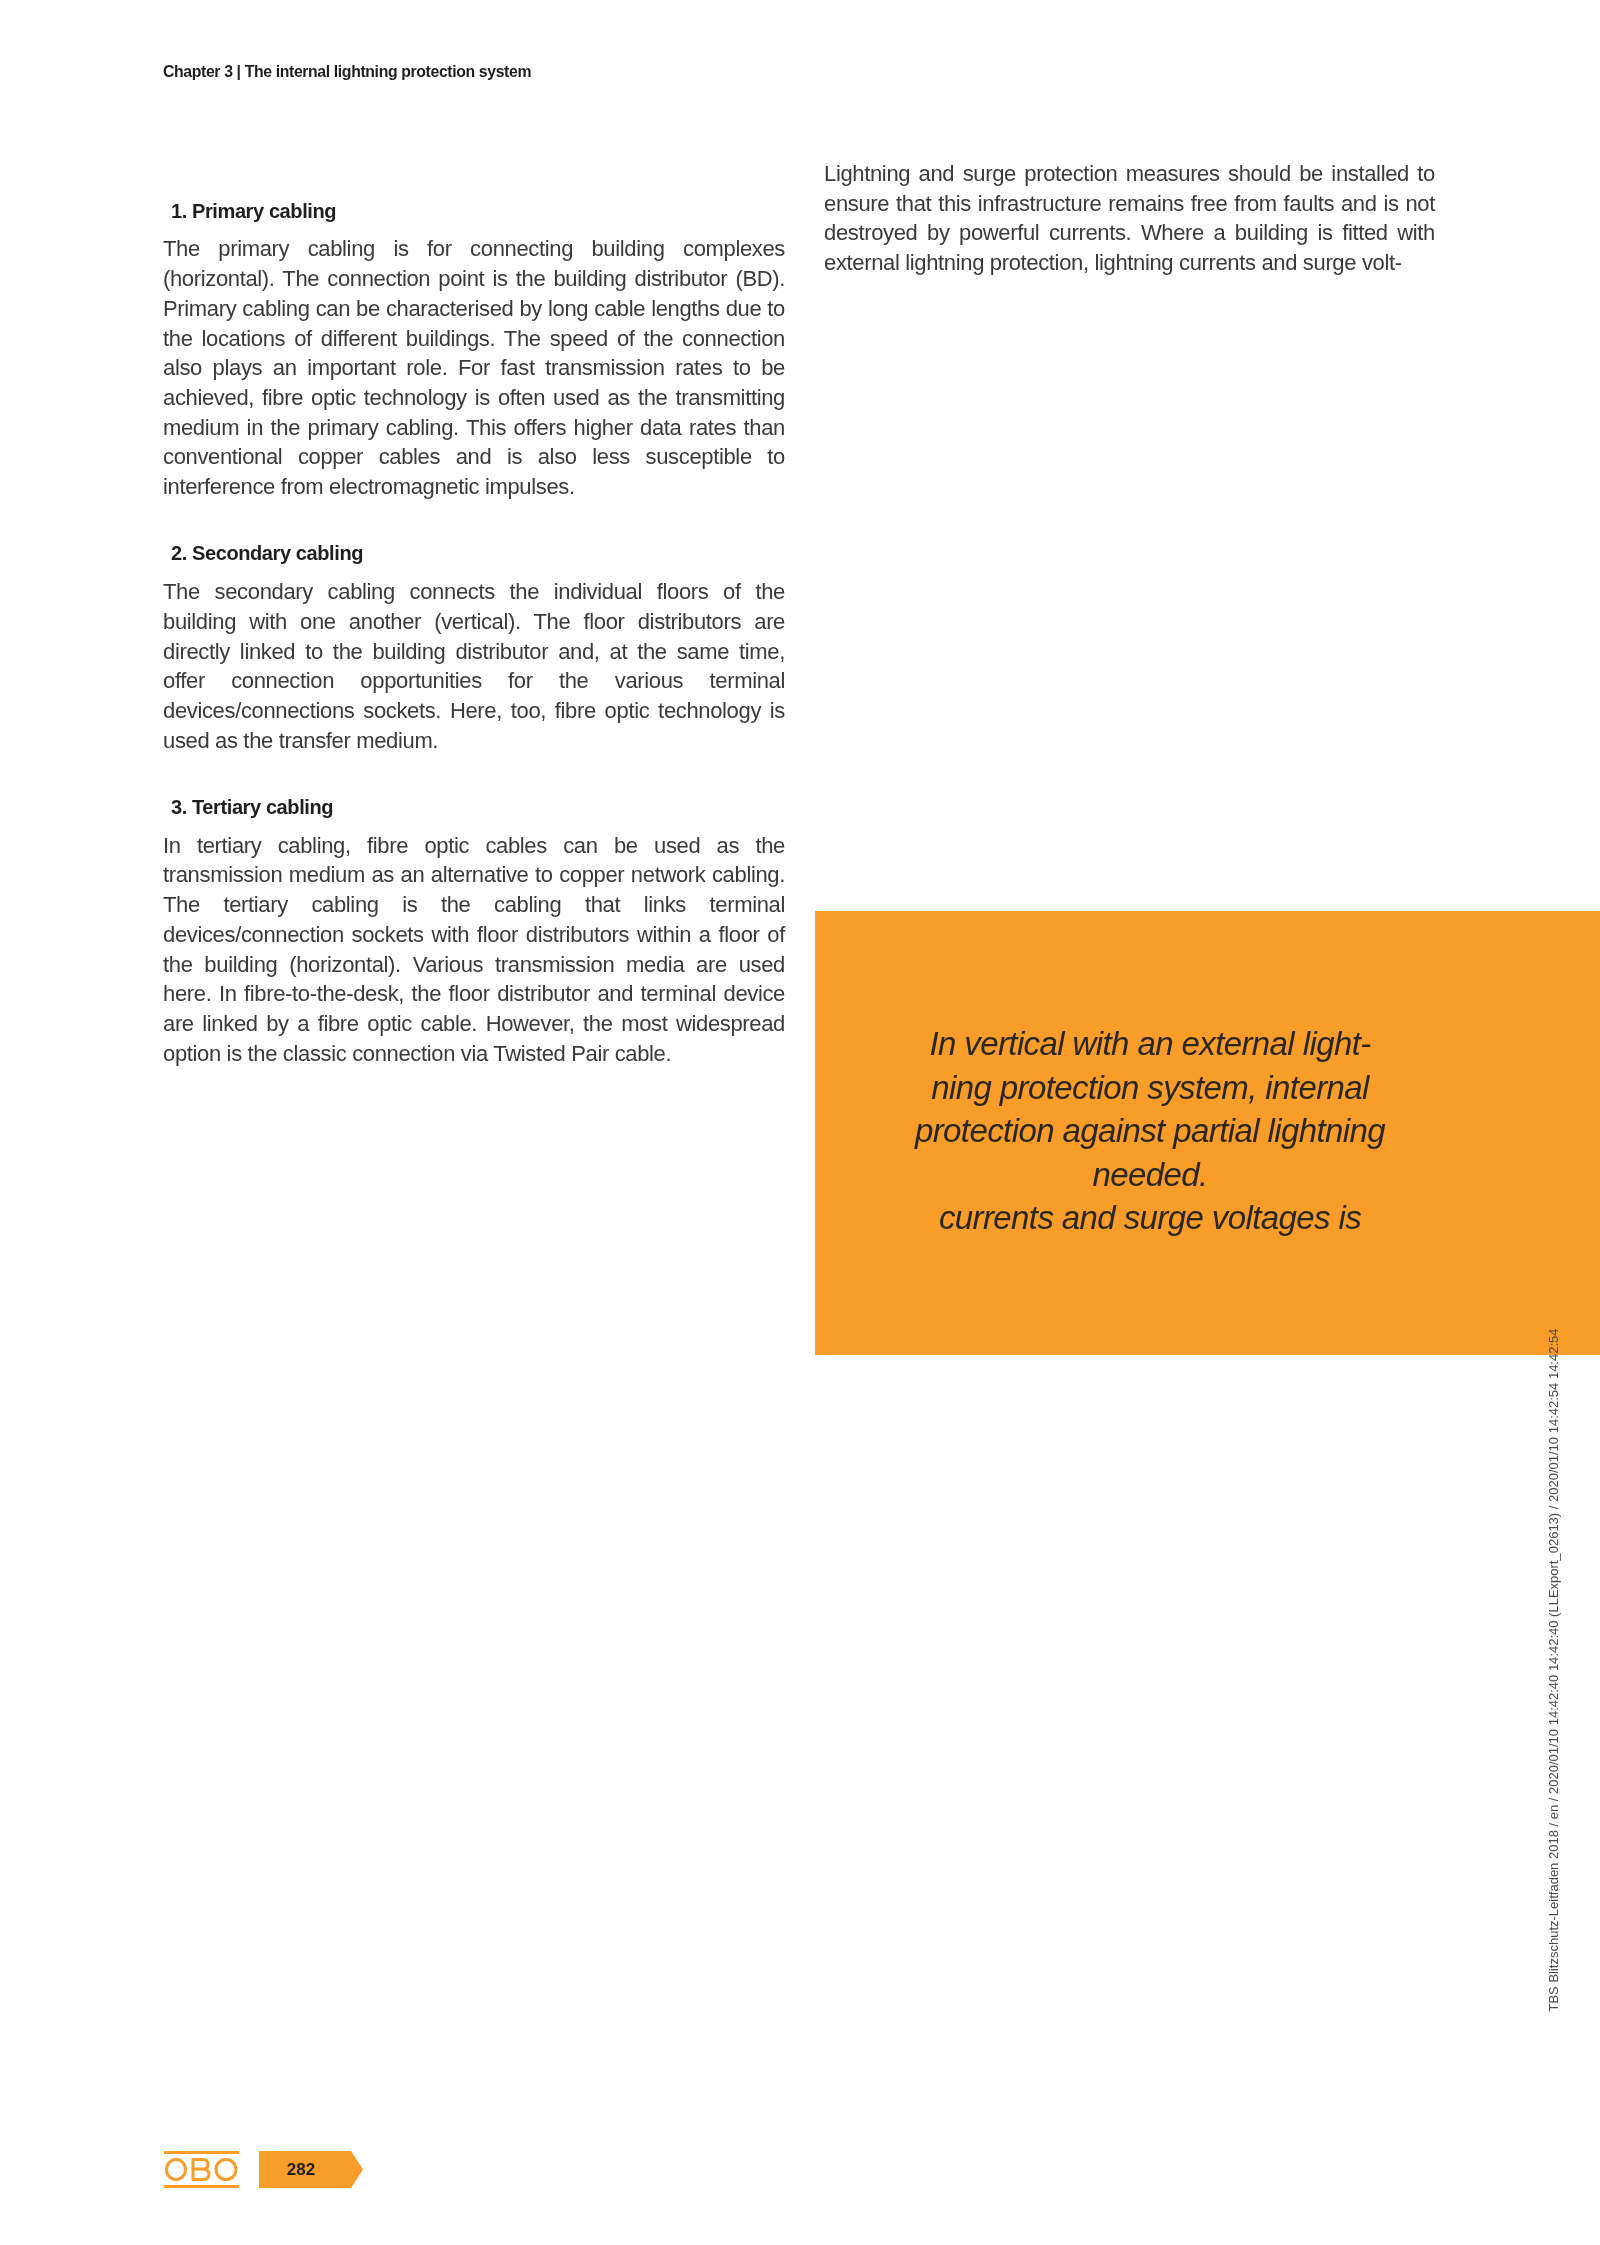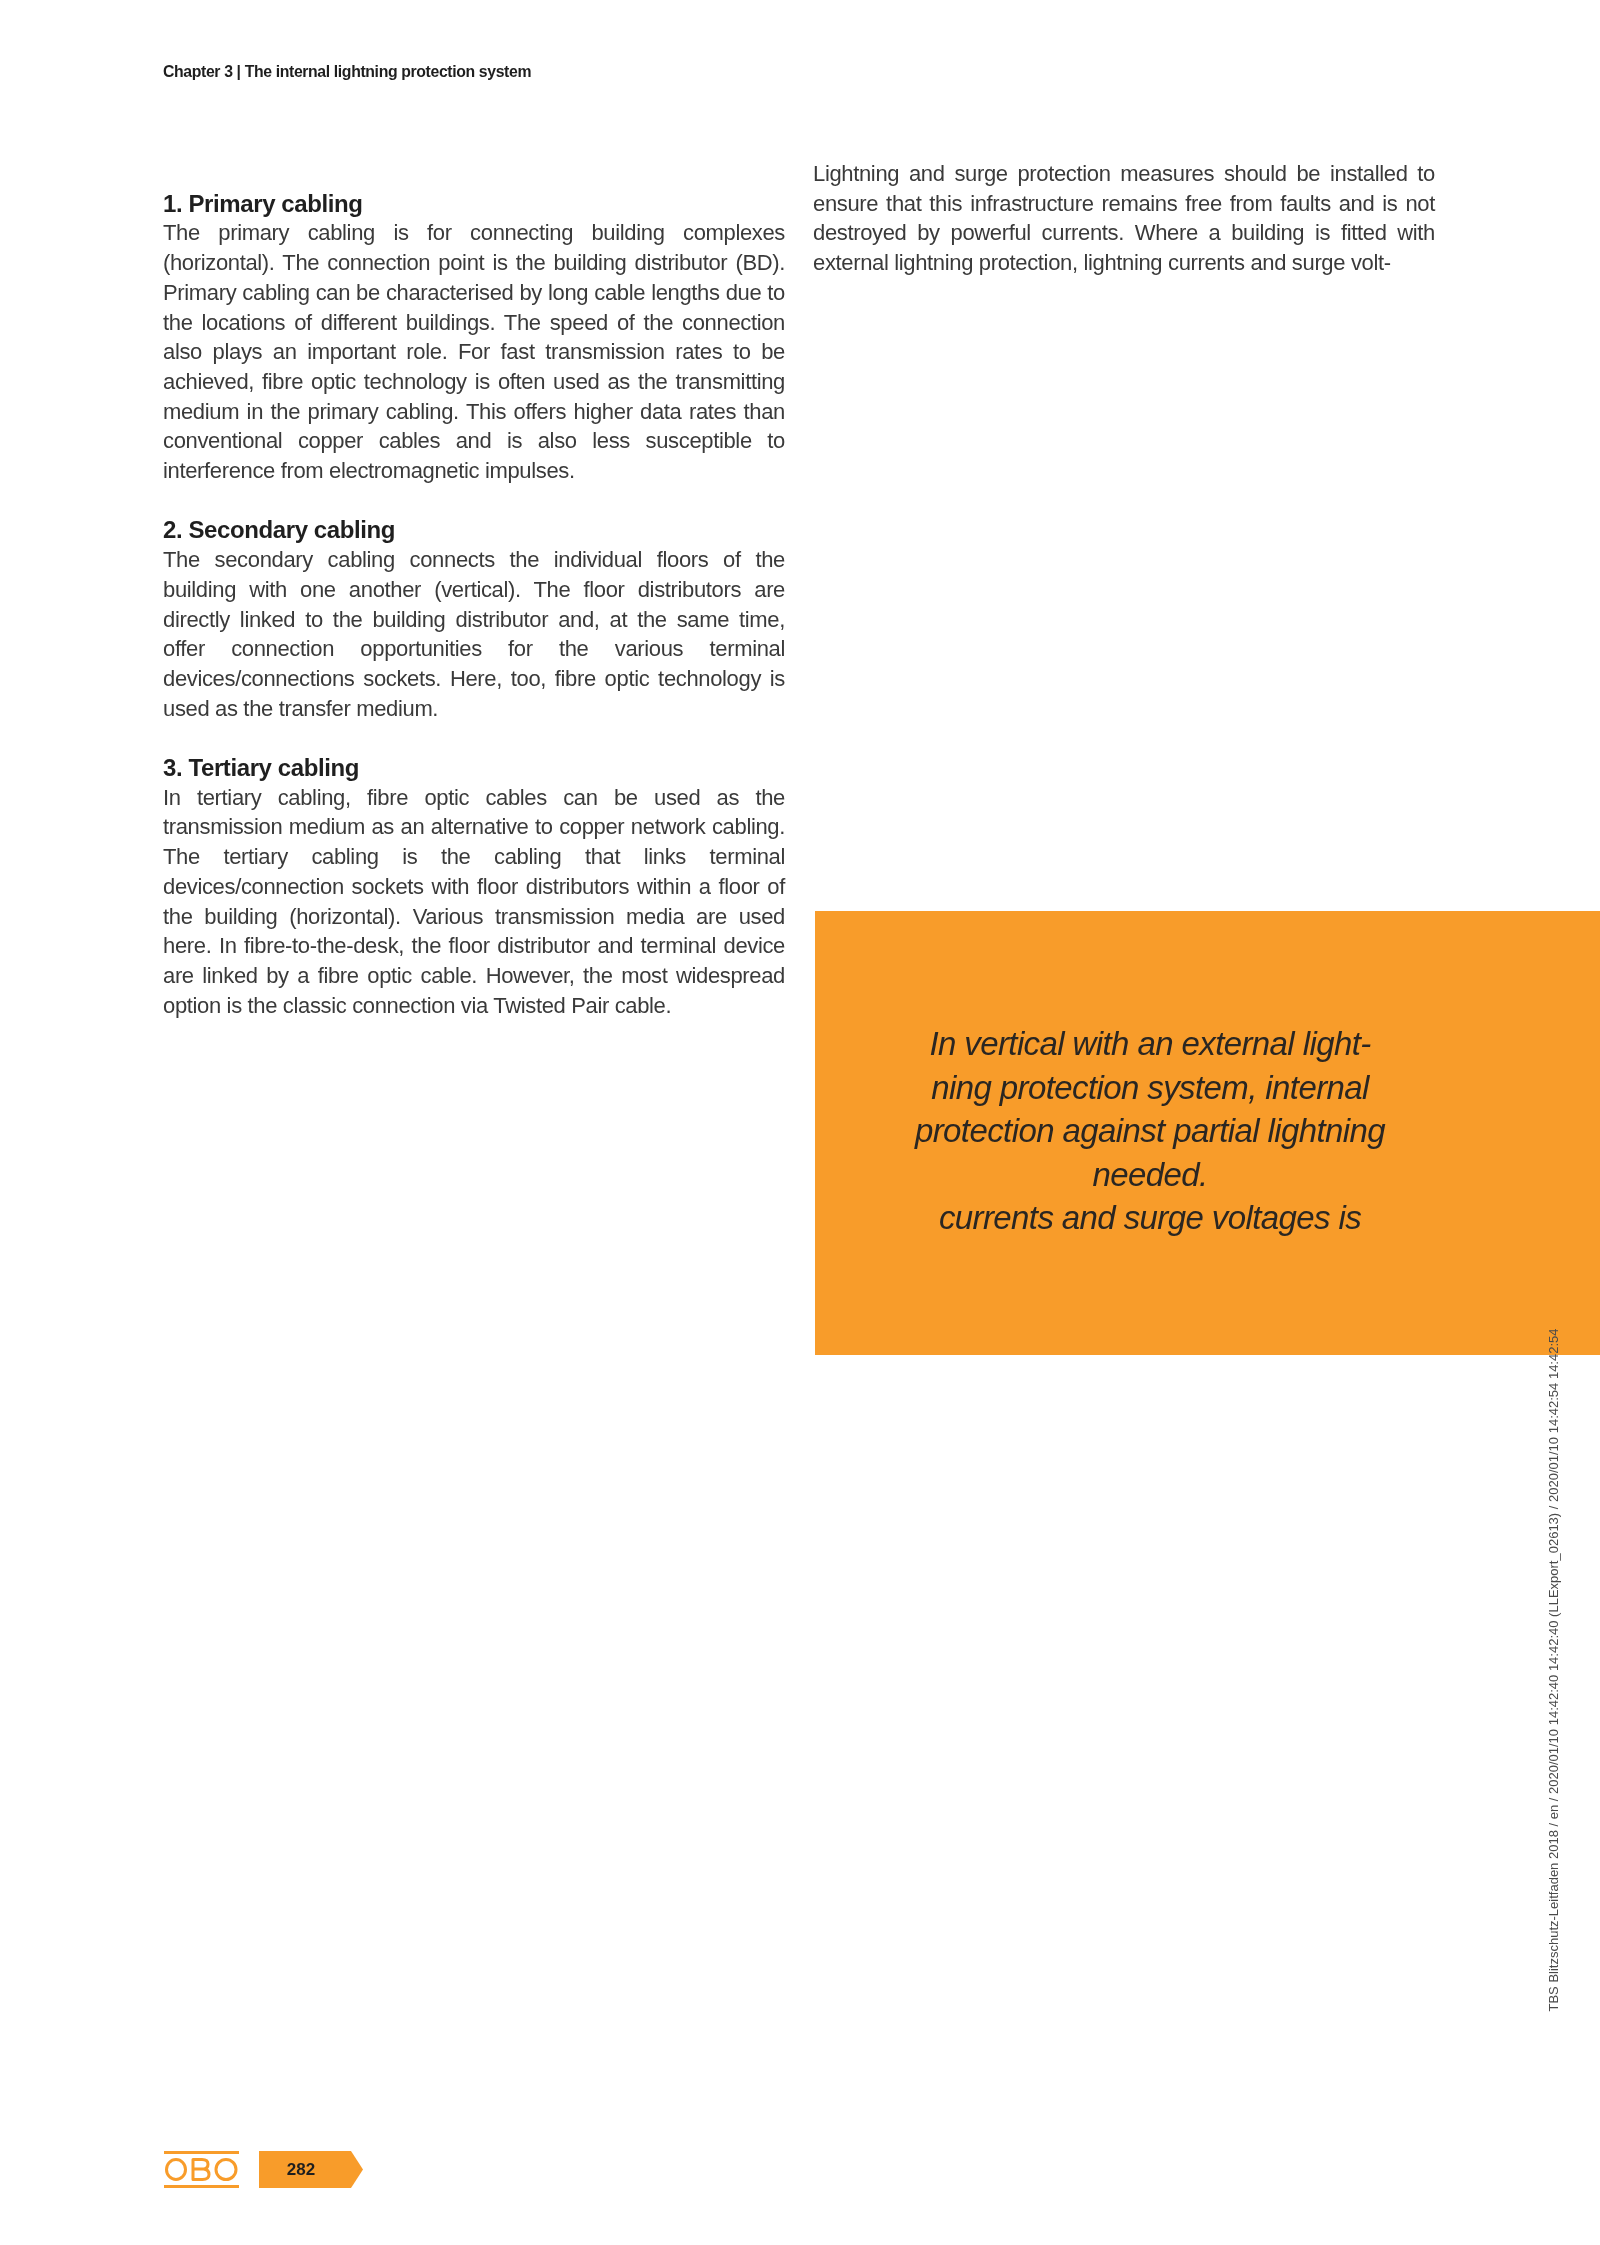--- a/index.html
+++ b/index.html
@@ -38,22 +38,22 @@
       font-weight: normal;
     }
     .column p {
       margin: 0;
       letter-spacing: -0.35px;
     }
     .col-left { left: 163px; }
     .col-right { left: 813px; }
     .spacer { height: 29.7px; }
     .section-heading {
-      margin: 0;
-      font-size: 24px;
+      margin: 8px;
+      font-size: 20px;
       font-weight: bold;
       line-height: 29.7px;
       color: #1f1f1f;
       letter-spacing: -0.4px;
     }
     .callout {
       position: absolute;
       left: 815px;
       top: 911px;
       width: 785px;
@@ -122,21 +122,21 @@
 
   <h3 class="section-heading">2. Secondary cabling</h3>
   <p>The secondary cabling connects the individual floors of the building with one another (vertical). The floor distributors are directly linked to the building distribut­or and, at the same time, offer connection opportunit­ies for the various terminal devices/connections sock­ets. Here, too, fibre optic technology is used as the transfer medium.</p>
   <div class="spacer"></div>
 
   <h3 class="section-heading">3. Tertiary cabling</h3>
   <p>In tertiary cabling, fibre optic cables can be used as the transmission medium as an alternative to copper network cabling. The tertiary cabling is the cabling that links terminal devices/connection sockets with floor distributors within a floor of the building (horizontal). Various transmission media are used here. In fibre-to-the-desk, the floor distributor and terminal device are linked by a fibre optic cable. However, the most wide­spread option is the classic connection via Twisted Pair cable.</p>
 </div>
 
 <div class="column col-right">
-  <p style="text-align-last: left;">Lightning and surge protection measures should be installed to ensure that this infrastructure remains free from faults and is not destroyed by powerful currents. Where a building is fitted with external lightning pro­tection, lightning currents and surge volt-</p>
+  <p style="text-align-last: left; margin-left: 11px;">Lightning and surge protection measures should be installed to ensure that this infrastructure remains free from faults and is not destroyed by powerful currents. Where a building is fitted with external lightning pro­tection, lightning currents and surge volt-</p>
 </div>
 
 <div class="callout">
   <div class="callout-text">
     <div>In vertical with an external light-</div>
     <div>ning protection system, internal</div>
     <div>protection against partial lightning</div>
     <div>needed.</div>
     <div>currents and surge voltages is</div>
   </div>

